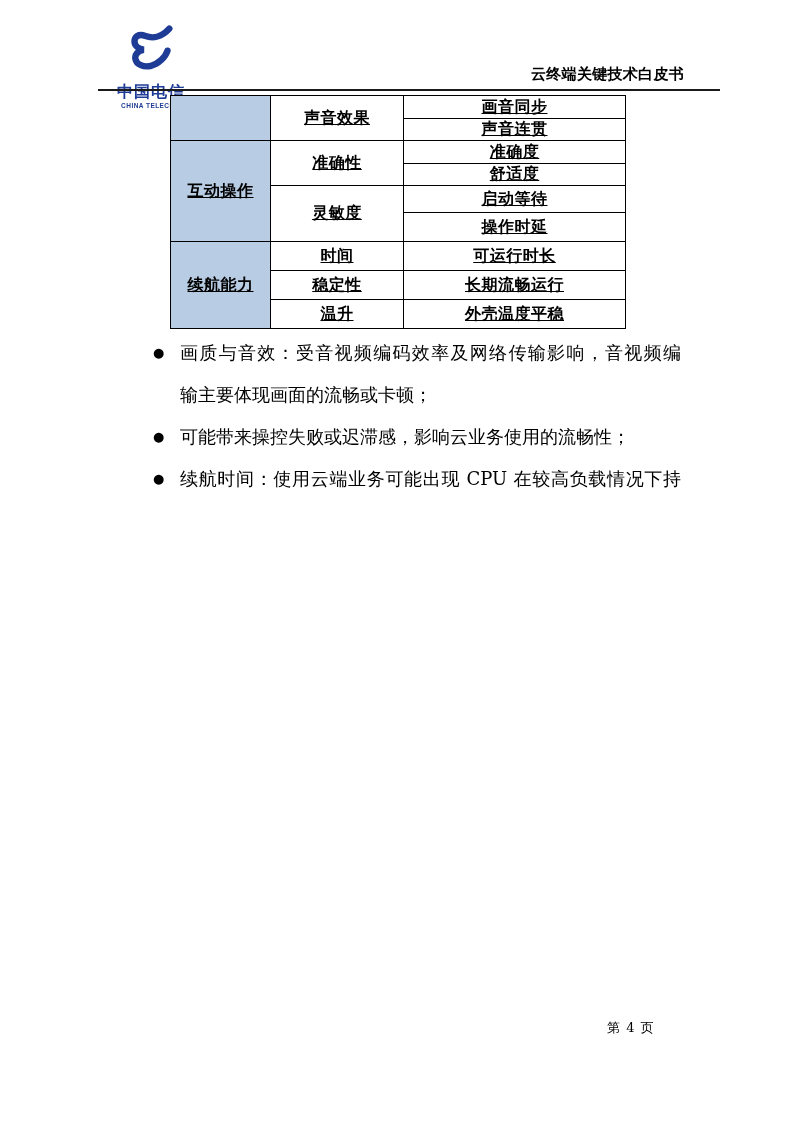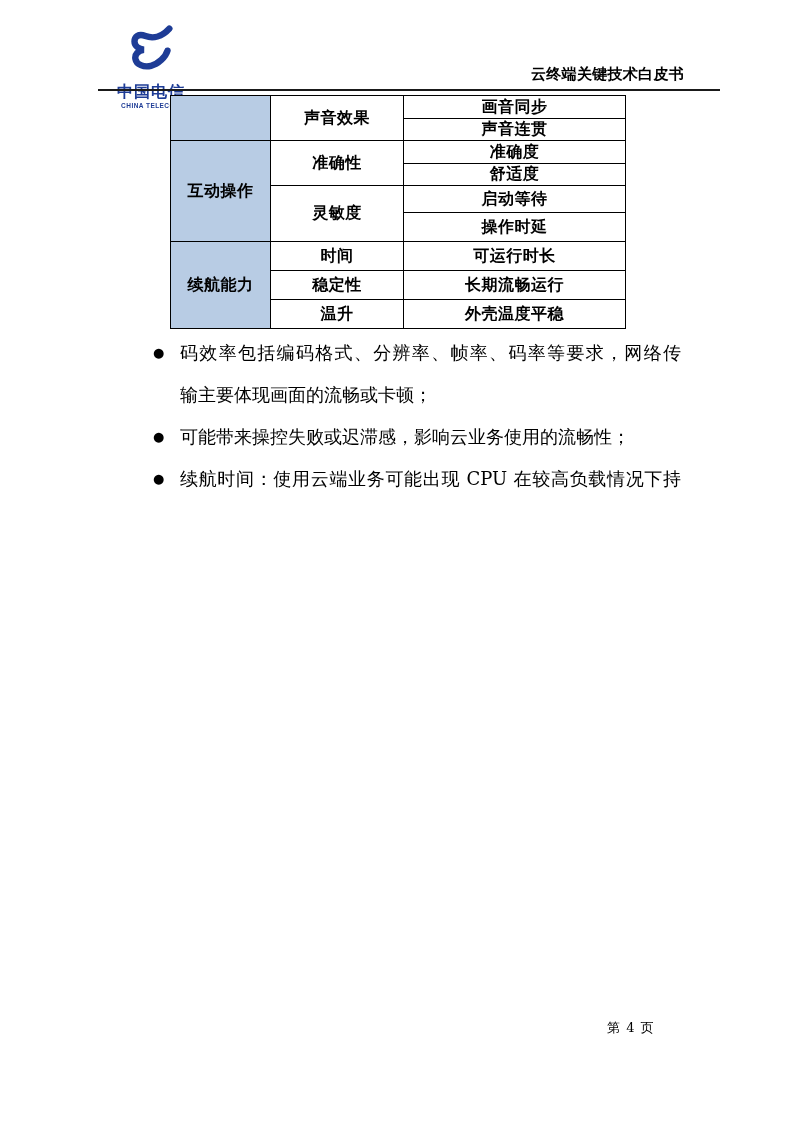--- a/index.html
+++ b/index.html
@@ -8,21 +8,21 @@
     font-family:"DejaVu Serif","Liberation Serif",serif;color:#000;overflow:hidden;
   }
   
   .logo{position:absolute;left:108px;top:24px;width:86px;text-align:center;}
   .logo svg{display:block;margin:0 auto;}
   .logo-cn{font-size:16px;font-weight:700;color:var(--logo_blue,#1e3c96);letter-spacing:1px;line-height:1.1;margin-top:13px;}
   .logo-en{font-size:6.5px;font-weight:700;color:var(--logo_blue,#1e3c96);letter-spacing:0.45px;line-height:1;margin-top:2px;font-family:"Liberation Sans","DejaVu Sans",sans-serif;}
   .header-title{position:absolute;left:531px;top:65px;font-size:15px;font-weight:700;letter-spacing:0.3px;white-space:nowrap;}
   .header-rule{position:absolute;left:98px;top:89px;width:622px;height:2px;background:#1a1a1a;}
   
-  .metrics-table{position:absolute;left:170px;top:95px;border-collapse:collapse;table-layout:fixed;}
+  .metrics-table{position:absolute;left:170px;top:95px;border-collapse:collapse;table-layout:fixed;text-decoration:underline;}
   .metrics-table td{
     border:1px solid #000;text-align:center;vertical-align:middle;
     font-size:16px;font-weight:700;padding:0;overflow:hidden;letter-spacing:0.5px;
   }
   .metrics-table td.cat{background:var(--table_header_bg,#b8cce4);margin-left:41px;}
   tr.h23{height:23px} tr.h22{height:22px} tr.h27{height:27px} tr.h29{height:29px}
   
   .bullets{position:absolute;left:180px;top:332px;width:501px;font-size:18px;}
   .bullet-item{position:relative;}
   .bullet-marker{position:absolute;left:-27px;top:0;font-size:13px;line-height:42px;}
@@ -91,21 +91,21 @@
         <td>温升</td>
         <td>外壳温度平稳</td>
       </tr>
     </tbody>
   </table>
 
   <div class="bullets">
 
     <div class="bullet-item">
       <span class="bullet-marker">●</span>
-      <div class="bline just">码效率包括编码格式、分辨率、帧率、码率等要求，网络传</div>
+      <div class="bline just">画质与音效：受音视频编码效率及网络传输影响，音视频编</div>
       <div class="bline">输主要体现画面的流畅或卡顿；</div>
     </div>
 
     <div class="bullet-item">
       <span class="bullet-marker">●</span>
       <div class="bline">可能带来操控失败或迟滞感，影响云业务使用的流畅性；</div>
     </div>
 
     <div class="bullet-item">
       <span class="bullet-marker">●</span>

